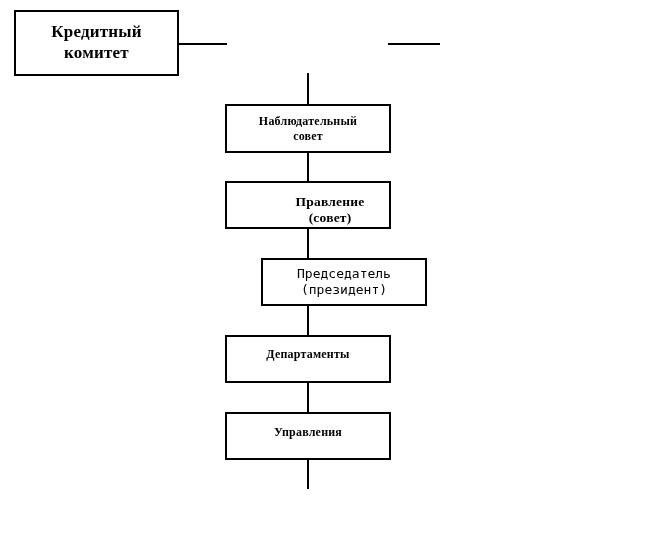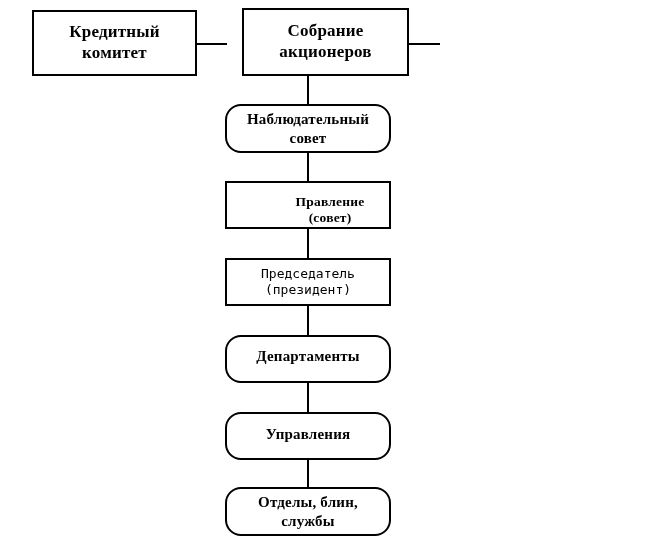--- a/index.html
+++ b/index.html
@@ -38,38 +38,37 @@
 
   
   .v-center { align-items: center; }
   .v-top    { align-items: flex-start; }
 
   
   .t-head {
     font-weight: bold;
     font-size: 17px;
     letter-spacing: 0.2px;
-    margin-left: 18px;
   }
   .t-bold-sm {
     font-weight: bold;
     font-size: 13.5px;
     letter-spacing: 0.2px;
   }
   .t-bold-md {
     font-weight: bold;
-    font-size: 15px;
+    font-size: 12px;
     letter-spacing: 0.2px;
-    border-radius: 16px;
   }
   .t-mono {
     font-family: "DejaVu Sans Mono", "Liberation Mono", monospace;
     font-weight: normal;
     font-size: 13px;
     letter-spacing: 0px;
+    margin-left: 36px;
   }
 
   
   .conn-h {
     position: absolute;
     height: 0;
     border-top: 2px solid #000000;
     z-index: 1;
   }
   .conn-v {
@@ -92,24 +91,20 @@
   <div class="conn-v" style="left:307px; top:227px; height:33px;"></div>
   <div class="conn-v" style="left:307px; top:304px; height:33px;"></div>
   <div class="conn-v" style="left:307px; top:381px; height:33px;"></div>
   <div class="conn-v" style="left:307px; top:458px; height:31px;"></div>
 
   <div class="node v-center t-head" style="left:14px; top:10px; width:165px; height:66px;">
     <span class="label">Кредитный
 комитет</span>
   </div>
 
-  <div class="node v-center t-head" style="left:224px; top:8px; width:167px; height:68px;">
-    <span class="label">Собрание
-акционеров</span>
-  </div>
 
 
   <div class="node v-center t-bold-md" style="left:225px; top:104px; width:166px; height:49px;">
     <span class="label">Наблюдательный
 совет</span>
   </div>
 
   <div class="node v-top t-bold-sm" style="left:225px; top:181px; width:166px; height:48px; padding-top:11px;padding-left:44px;">
     <span class="label">Правление (совет)</span>
   </div>
@@ -120,18 +115,14 @@
   </div>
 
   <div class="node v-top t-bold-md" style="left:225px; top:412px; width:166px; height:48px; padding-top:11px;">
     <span class="label">Управления</span>
   </div>
 
   <div class="node v-top t-bold-md" style="left:225px; top:335px; width:166px; height:48px; padding-top:10px;">
     <span class="label">Департаменты</span>
   </div>
 
-  <div class="node v-center t-bold-md" style="left:225px; top:487px; width:166px; height:49px;">
-    <span class="label">Отделы, блин,
-службы</span>
-  </div>
 
 </div>
 
 </body></html>

